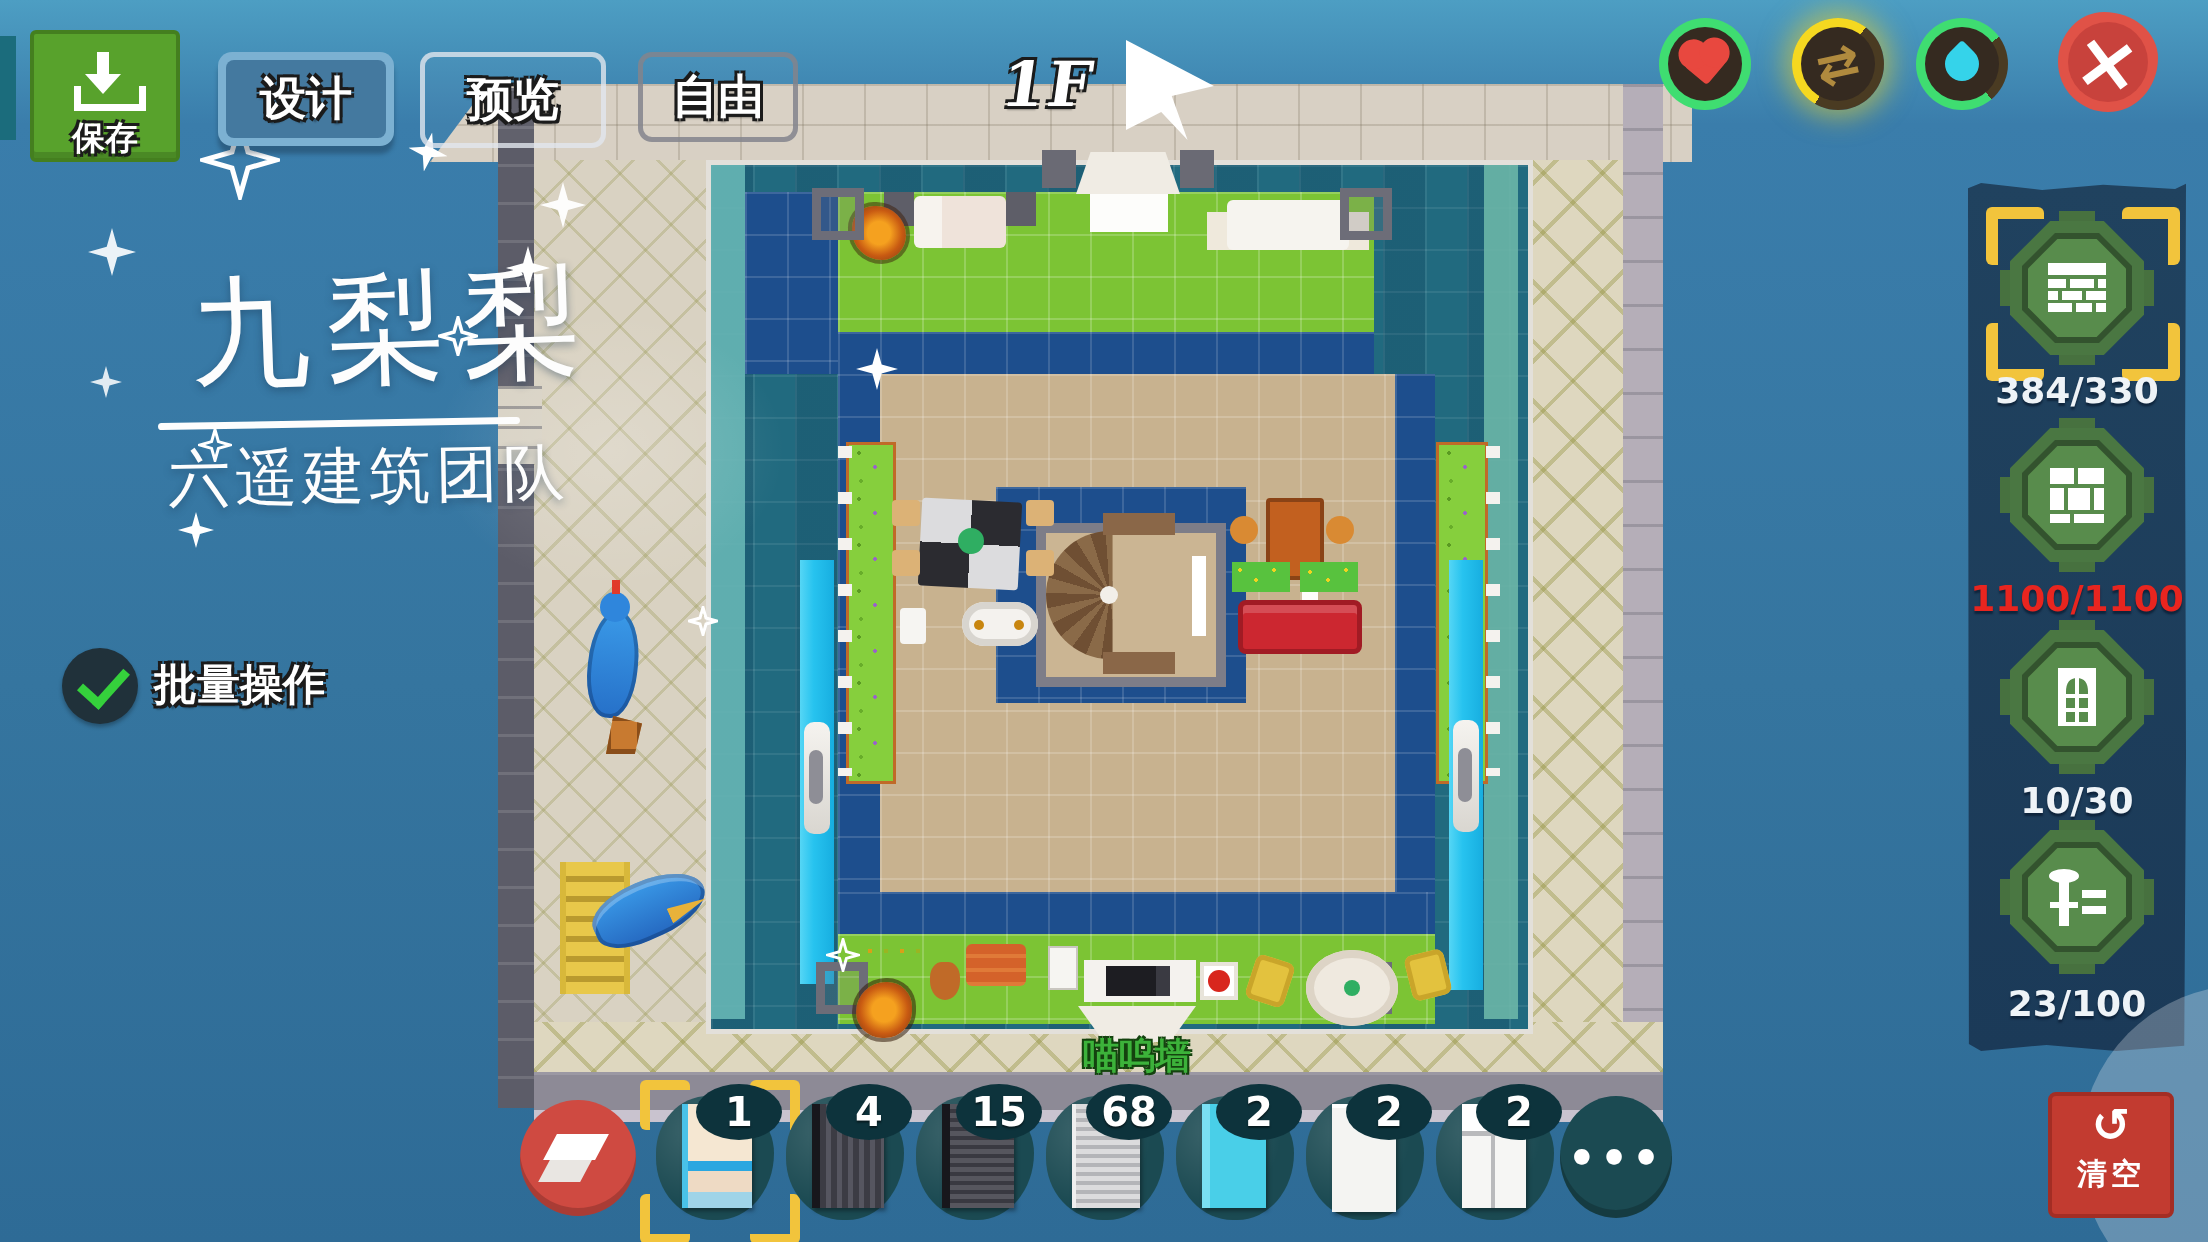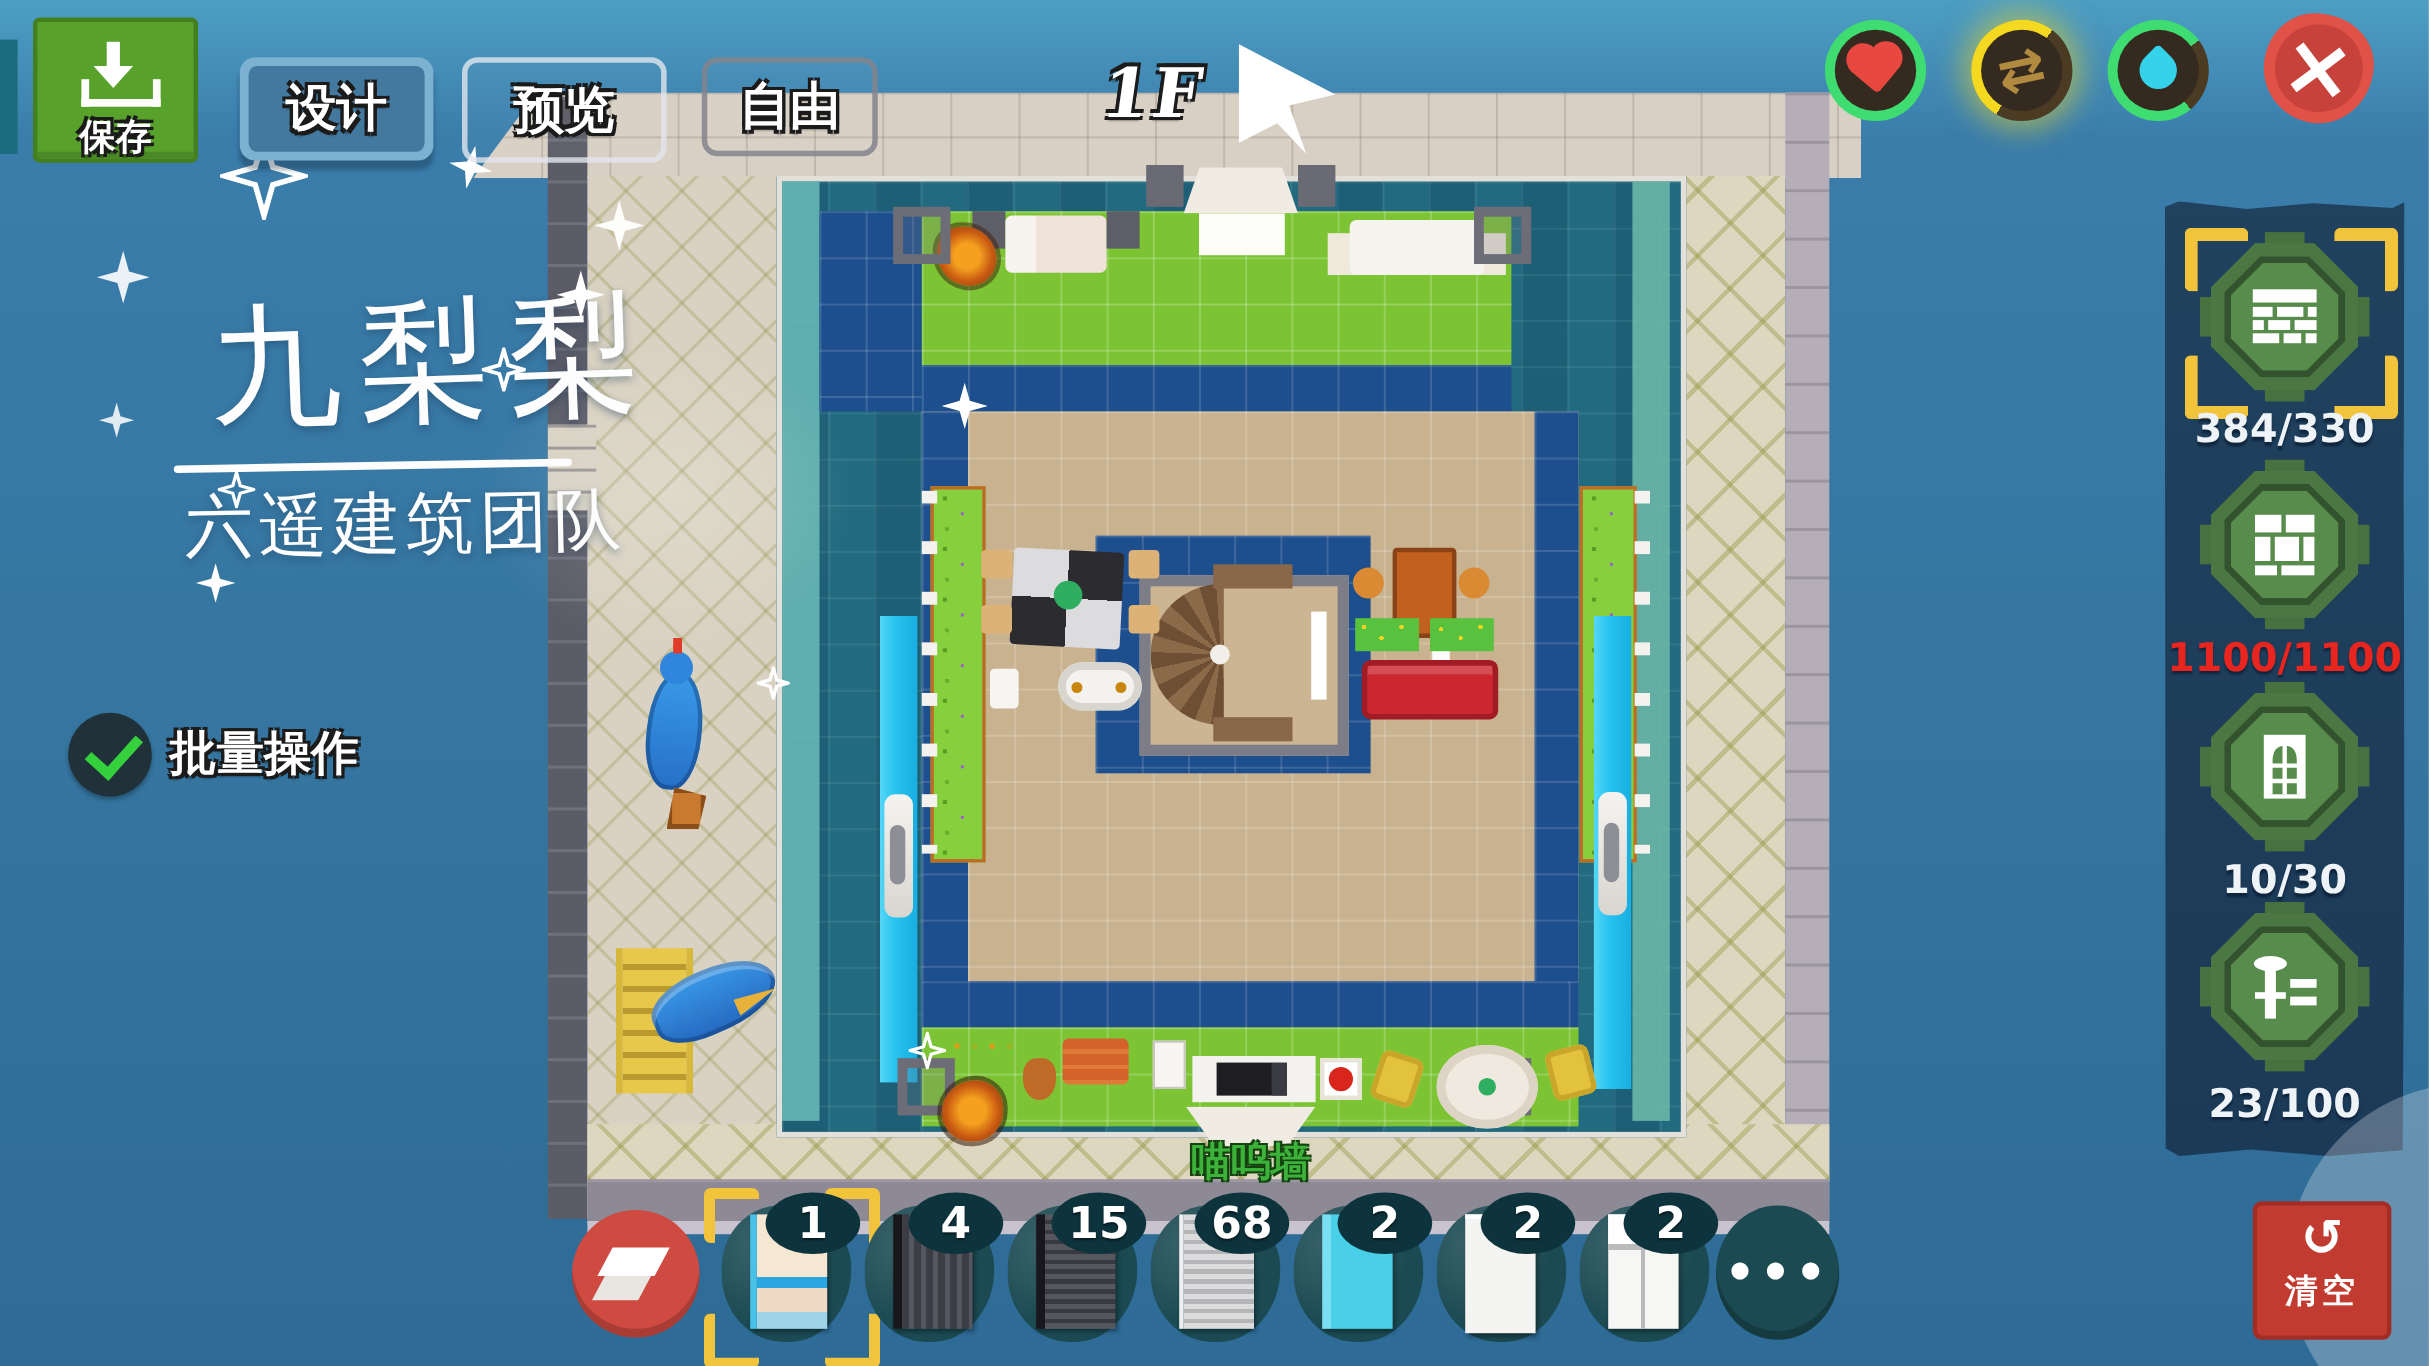--- a/index.html
+++ b/index.html
@@ -37,21 +37,21 @@
   .greywall{background-color:#b5aeb8;background-image:linear-gradient(rgba(60,60,70,.22) 3px,transparent 3px);background-size:100% 44px;}
   .hedge{background-color:#86cf3d;background-image:radial-gradient(circle 5px at 10px 8px,#5a9a22 40%,transparent 41%),radial-gradient(circle 4px at 26px 22px,#9a62c9 40%,transparent 41%),radial-gradient(circle 5px at 12px 36px,#68ad2a 40%,transparent 41%);background-size:40px 46px;border:3px solid #c06a28;}
   .pillars{background-image:linear-gradient(#f4f2ee 12px,transparent 12px);background-size:100% 46px;width:14px;}
   .corner-sq{width:34px;height:34px;border:9px solid #6d6d78;background:rgba(120,120,130,.25);}
   .star{clip-path:polygon(50% 0,61% 39%,100% 50%,61% 61%,50% 100%,39% 61%,0 50%,39% 39%);background:#fff;}
   .cyanstrip{background:linear-gradient(90deg,#55d6f5,#27c3ef 40%,#17aee0);}
   .statue{background:linear-gradient(#f5f3ef,#d9d6d0);border-radius:10px;}
   .statue:after{content:"";position:absolute;left:5px;top:28px;width:14px;height:54px;background:#8e8e96;border-radius:8px;}
 
   
-  #save-btn{left:30px;top:16px;width:142px;height:124px;background:#58a22c;border:4px solid #447f1f;border-radius:6px;box-shadow:inset 0 -6px 0 rgba(0,0,0,.15);cursor:pointer;}
+  #save-btn{left:30px;top:30px;width:142px;height:124px;background:#58a22c;border:4px solid #447f1f;border-radius:6px;box-shadow:inset 0 -6px 0 rgba(0,0,0,.15);cursor:pointer;}
   #save-btn .dl-shaft{position:absolute;left:63px;top:18px;width:12px;height:24px;background:#fff;}
   #save-btn .dl-head{position:absolute;left:51px;top:40px;width:0;height:0;border-left:18px solid transparent;border-right:18px solid transparent;border-top:20px solid #fff;}
   #save-btn .dl-tray{position:absolute;left:40px;top:52px;width:58px;height:18px;border:7px solid #fff;border-top:none;}
   #save-btn .lbl{position:absolute;left:0;right:0;top:82px;text-align:center;font-size:33px;font-weight:bold;}
   .tab{position:absolute;top:52px;height:94px;border-radius:14px;cursor:pointer;}
   .tab .lbl{position:absolute;inset:0;display:flex;align-items:center;justify-content:center;font-size:46px;font-weight:bold;}
   #tab-design{left:218px;width:176px;background:#7cb1d2;box-shadow:0 8px 4px rgba(20,40,60,.35);}
   #tab-design .fill{position:absolute;inset:8px;background:#44799f;border-radius:8px;}
   #tab-preview{left:420px;width:176px;height:86px;border:5px solid rgba(225,230,238,.8);background:rgba(255,255,255,.03);}
   #tab-free{left:638px;width:150px;height:80px;border:5px solid rgba(130,132,140,.85);background:rgba(255,255,255,.03);}

